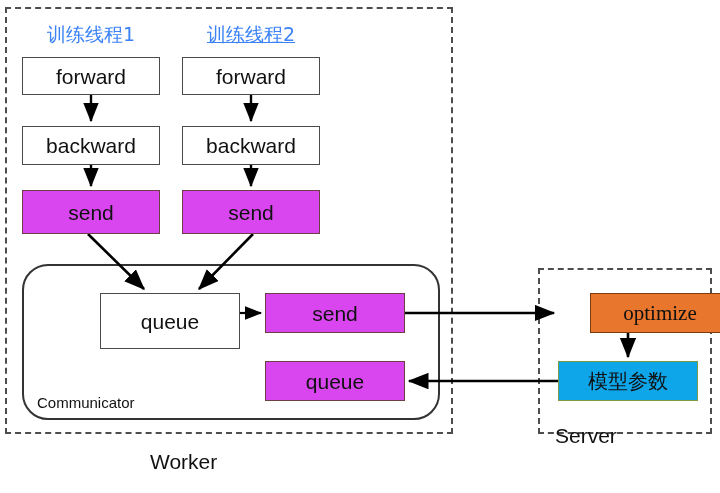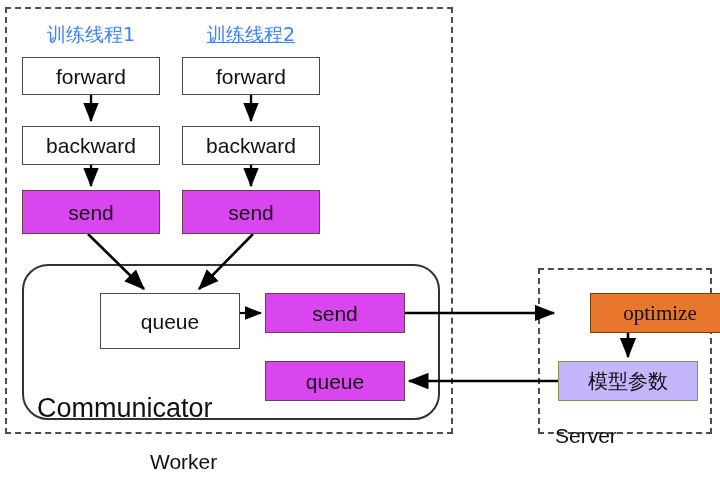--- a/index.html
+++ b/index.html
@@ -57,35 +57,35 @@
   }
   .node.pink {
     background: #d946ef;
     border: 1.6px solid #6b4144;
   }
   .node.orange {
     background: #e8762c;
     border: 1.6px solid #7b3d10;
   }
   .node.green {
-    background: #c4b5fd;
+    background: #0ea5e9;
     border: 1.6px solid #7d9b43;
     font-family: "DejaVu Sans", "Liberation Sans", sans-serif;
     font-size: 20px;
   }
   .container-box {
     position: absolute;
     box-sizing: border-box;
     border: 2px solid #333333;
     border-radius: 26px;
     background: transparent;
   }
   .container-label {
     position: absolute;
-    font-size: 27px;
+    font-size: 15px;
     color: #111111;
     white-space: nowrap;
     line-height: 1;
   }
   svg.edges {
     position: absolute;
     left: 0;
     top: 0;
     width: 720px;
     height: 493px;

